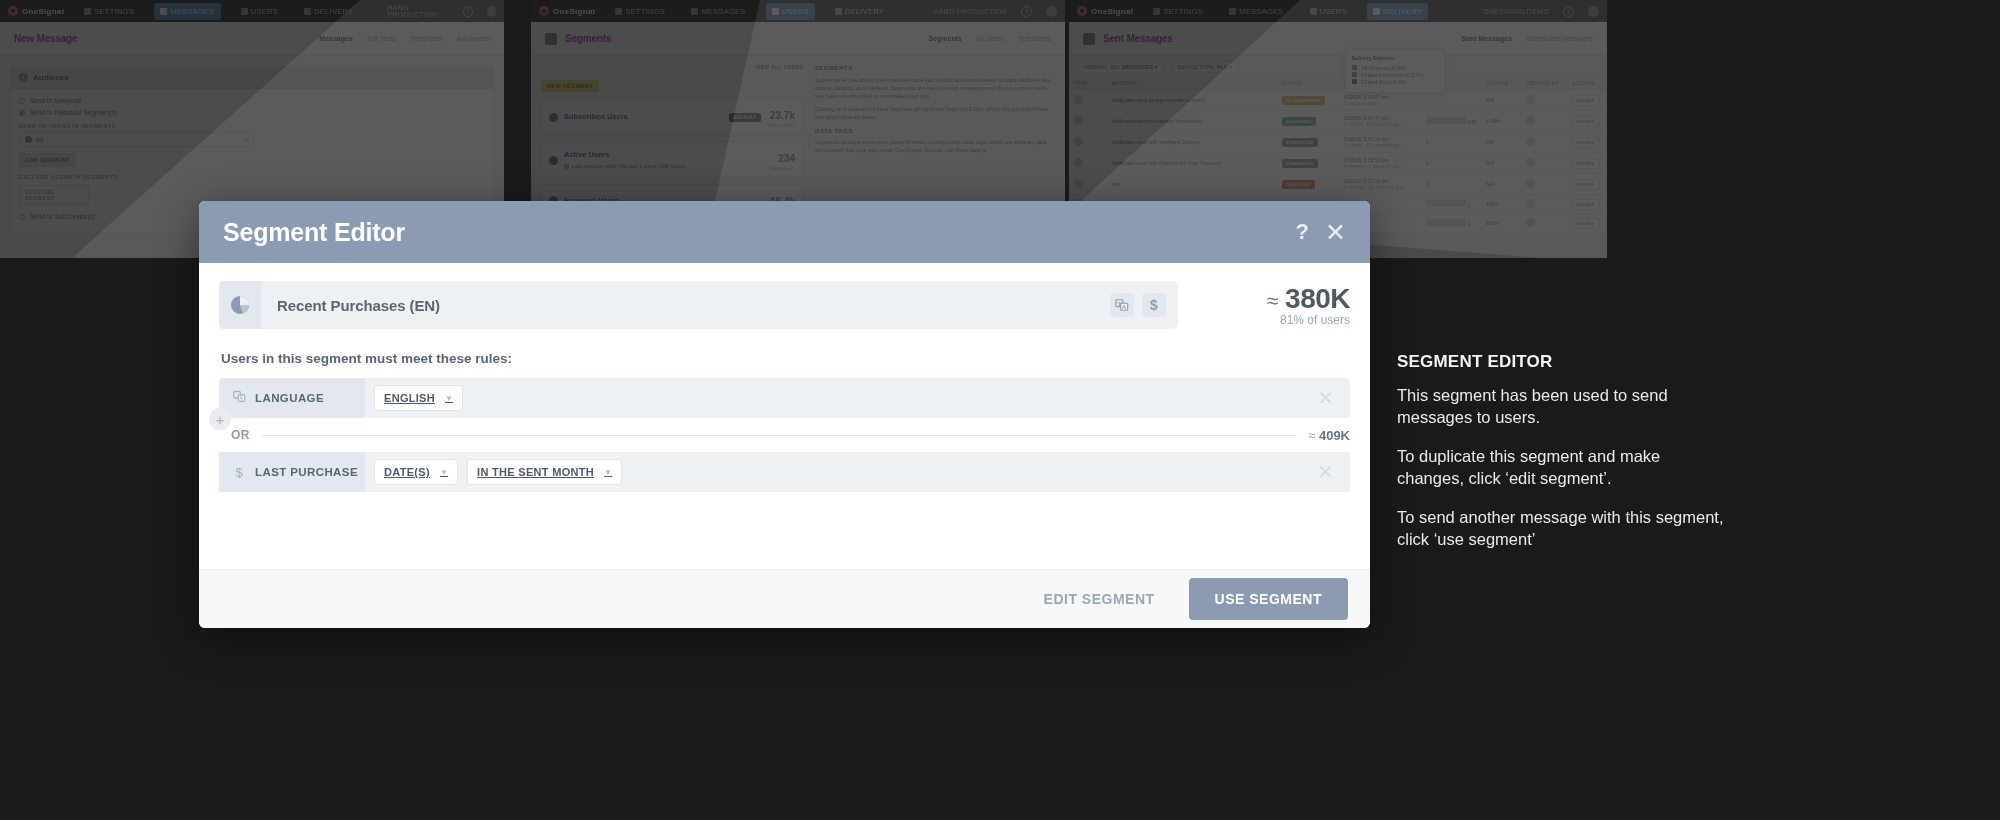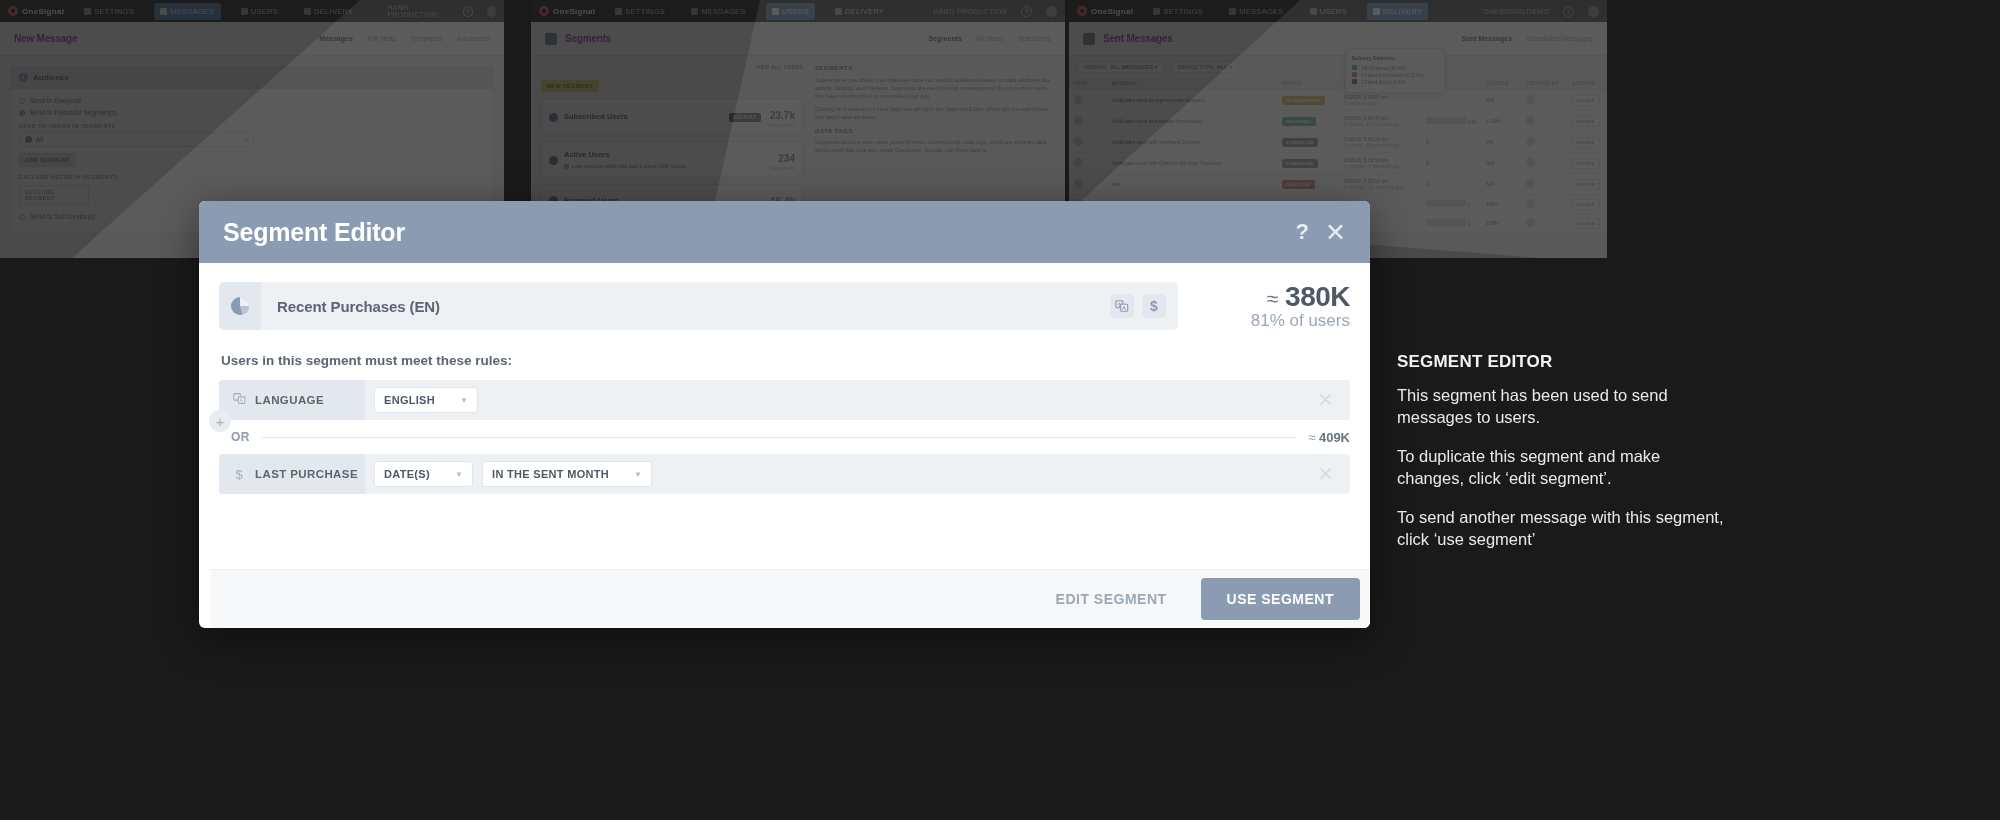--- a/index.html
+++ b/index.html
@@ -140,48 +140,48 @@
   .segbox .iconcell { width:42px; height:48px; background:#e3e8ee; display:flex; align-items:center;
       justify-content:center; flex:none; }
   .segbox .title { font-size:15px; font-weight:bold; color:#5b6573; margin-left:16px; letter-spacing:-.1px;}
   .segbox .badges { margin-left:auto; display:flex; gap:8px; padding-right:12px; }
   .badge { width:24px;height:24px;border-radius:4px;background:#e3e8ee; display:flex; align-items:center;
       justify-content:center; color:#8b9cb2; font-size:14px; font-weight:bold;}
 
   .count { width:150px; text-align:right; flex:none; }
   .count .big { font-size:28px; font-weight:bold; color:#4e5968; letter-spacing:-.5px; white-space:nowrap;}
   .count .big .ap { font-weight:normal; font-size:21px; color:#6b7685; }
-  .count .sub { font-size:17px; color:#9aa8b8; margin-top:-2px; }
+  .count .sub { font-size:12px; color:#9aa8b8; margin-top:-2px; }
 
   .ruleshdr { font-size:13.5px; font-weight:bold; color:#5b6573; margin:22px 0 12px 2px; }
 
   .rulerow { position:relative; height:40px; background:#eef1f4; border-radius:4px; display:flex;
       align-items:center; overflow:hidden; }
   .rulerow .fieldcell { width:146px; height:40px; background:#e3e8ee; display:flex; align-items:center;
       gap:9px; padding-left:13px; flex:none; }
   .rulerow .ficon { color:#9fb0c2; font-size:13px; width:14px; text-align:center; }
   .rulerow .fname { font-size:11.5px; font-weight:bold; color:#5b6573; letter-spacing:.4px; }
   .sel { margin-left:9px; height:26px; background:#fff; border:1px solid #e1e6ea; border-radius:3px;
-      display:flex; align-items:center; gap:25px; padding:0 9px; font-size:11px; font-weight:bold;
-      color:#4e5968; letter-spacing:.3px; white-space:nowrap; }
+      display:flex; align-items:center; gap:10px; padding:0 9px; font-size:11px; font-weight:bold;
+      color:#4e5968; letter-spacing:.3px; white-space:nowrap;text-decoration:underline; }
   .sel .car { color:#b4bdc6; font-size:8px; }
   .rulerow .del { margin-left:auto; margin-right:16px; color:#d6dde4; font-size:20px; font-weight:300;
       line-height:1; }
 
   .plusbtn { position:absolute; left:-10px; top:30px; width:22px; height:22px; border-radius:50%;
       background:#e8ecf0; color:#aab4c0; font-size:15px; display:flex; align-items:center;
       justify-content:center; line-height:1; z-index:3;}
 
   .ordiv { display:flex; align-items:center; gap:12px; height:34px; padding-left:12px; }
   .ordiv .or { font-size:12px; font-weight:bold; color:#8e9bab; letter-spacing:.4px; }
   .ordiv .line { flex:1; height:1px; background:#dde3ea; }
   .ordiv .cnt { font-size:13px; color:#6b7685; font-weight:bold; white-space:nowrap; }
   .ordiv .cnt .ap { font-weight:normal; color:#8e9bab; }
 
-  .m-foot { position:absolute; left:12px; bottom:0; width:100%; height:59px; background:#f6f8fa;
+  .m-foot { position:absolute; left:0; bottom:0; width:100%; height:59px; background:#f6f8fa;
       border-top:1px solid #eaeef2; display:flex; align-items:center; justify-content:flex-end;
       gap:20px; padding-right:22px; }
   .btn-ghost { font-size:14px; font-weight:bold; color:#9aa8b8; letter-spacing:.5px; padding:10px 14px; }
   .btn-primary { background:#8b9cb2; color:#fff; font-size:14px; font-weight:bold; letter-spacing:.5px;
       padding:13px 26px; border-radius:4px; }
 
   
   #annot { position:absolute; left:1397px; top:352px; width:330px; color:#e9eaec; }
   #annot h3 { font-size:17px; font-weight:bold; letter-spacing:.2px; margin-bottom:13px; color:#f2f3f4;}
   #annot p { font-size:16.5px; line-height:1.33; margin-bottom:17px; color:#e9eaec; }

